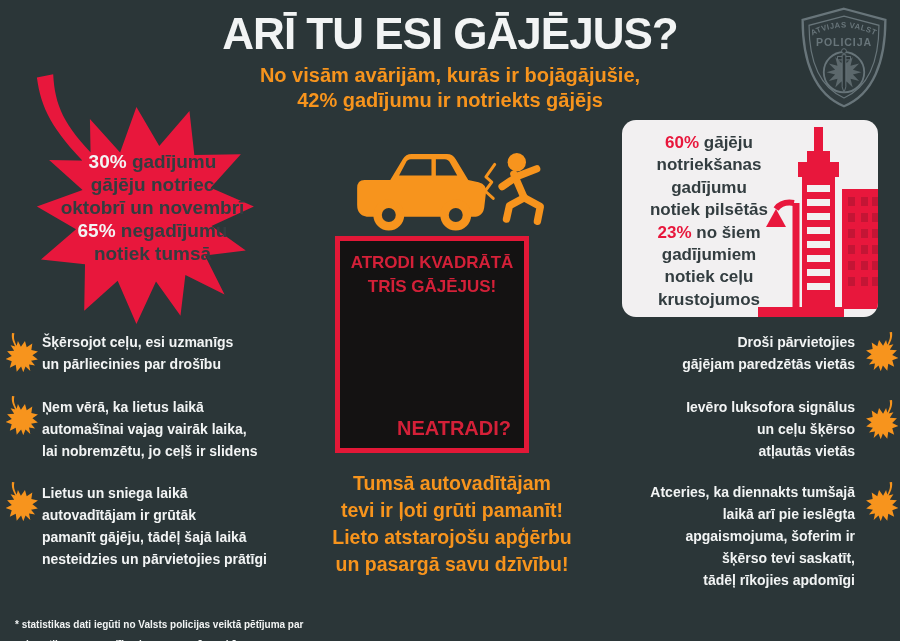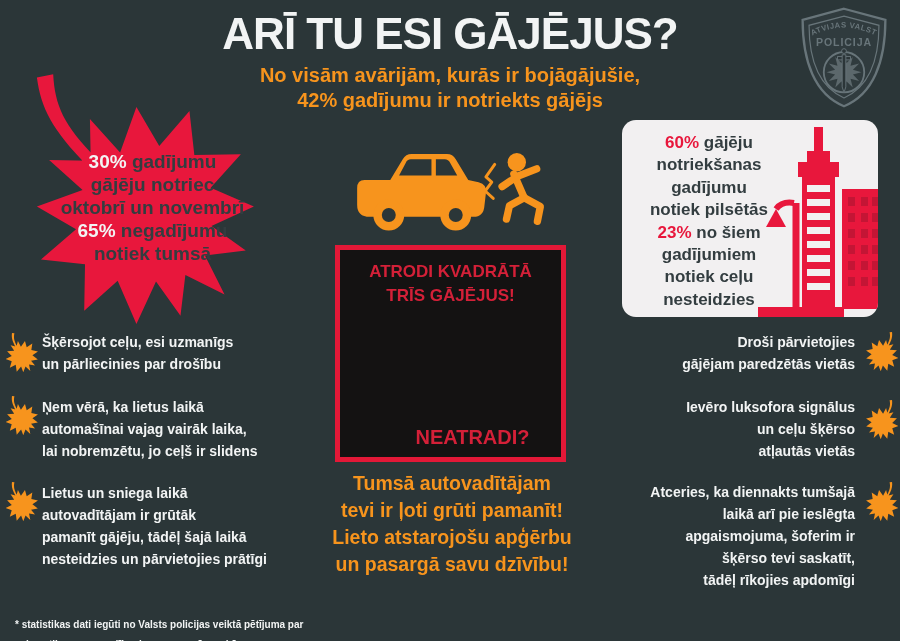--- a/index.html
+++ b/index.html
@@ -28,21 +28,21 @@
   
   .car-svg{left:352px; top:143px; width:206px; height:96px;}
   
   .city-card{left:622px; top:120px; width:256px; height:197px; background:var(--boxbg);
     border-radius:14px; overflow:hidden; z-index:2;}
   .city-text{position:absolute; left:2px; top:12px; width:170px; text-align:center;
     font-size:17px; line-height:22.4px; color:var(--darktext);}
   .city-text .pct{color:var(--red);}
   .city-art{position:absolute; right:-2px; bottom:-2px; width:122px; height:192px;}
   
-  .find-square{left:335px; top:245px; width:231px; height:217px; background:var(--squarebg);
+  .find-square{left:335px; top:236px; width:194px; height:217px; background:var(--squarebg);
     border:5px solid var(--squareborder); z-index:2;}
   .square-title{position:absolute; top:10px; left:0; right:0; text-align:center;
     font-size:17px; line-height:24px; font-weight:800; color:var(--darkred);}
   .square-result{position:absolute; bottom:8px; left:0; right:0; text-align:center;
     font-size:20px; font-weight:800; color:var(--darkred);padding-left:44px;}
   
   .tip-text{font-size:14px; line-height:22px; color:var(--white);}
   .tip-right{text-align:right;}
   .leaf-bullet{width:40px; height:44px;}
   .mirror{transform:scaleX(-1) rotate(150deg);}
@@ -123,21 +123,21 @@
   </svg>
 
   <div class="abs city-card">
     <div class="city-text pre"><span class="pct">60%</span><span> gājēju
 notriekšanas
 gadījumu
 notiek pilsētās</span>
 <span class="pct">23%</span><span> no šiem
 gadījumiem
 notiek ceļu
-nesteidzies</span></div>
+krustojumos</span></div>
     <svg class="city-art" viewBox="0 0 122 192">
       <g>
         <path d="M38,76 L38,182" stroke="var(--red)" stroke-width="7" fill="none"></path>
         <path d="M36,76 Q24,74 18,82" stroke="var(--red)" stroke-width="6" fill="none"></path>
         <polygon class="fill-red" points="8,100 28,100 18,82"></polygon>
       </g>
       <rect class="fill-red" x="84" y="62" width="38" height="120"></rect>
       <g class="fill-winred">
         <rect x="90" y="70" width="7" height="9"></rect>
           <rect x="103" y="70" width="7" height="9"></rect>

